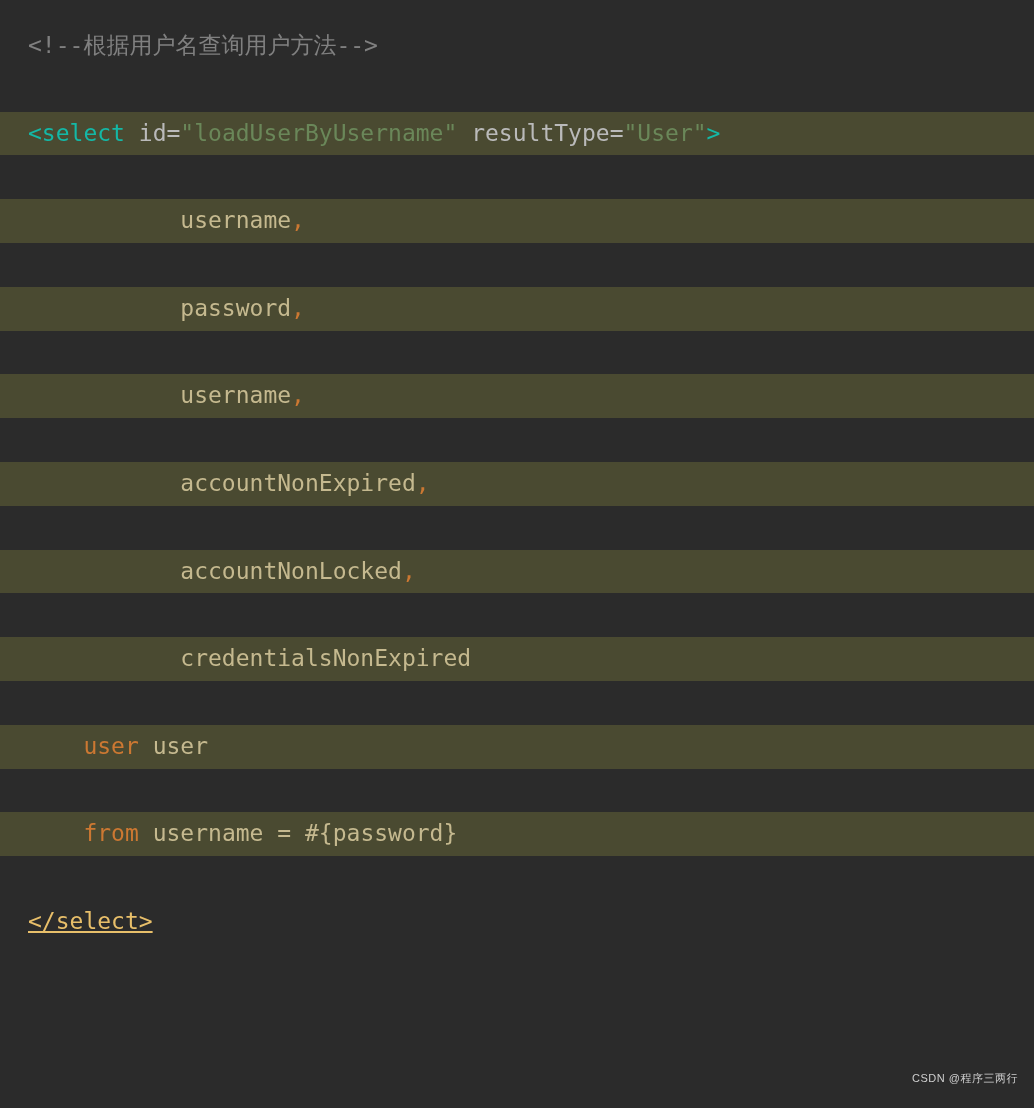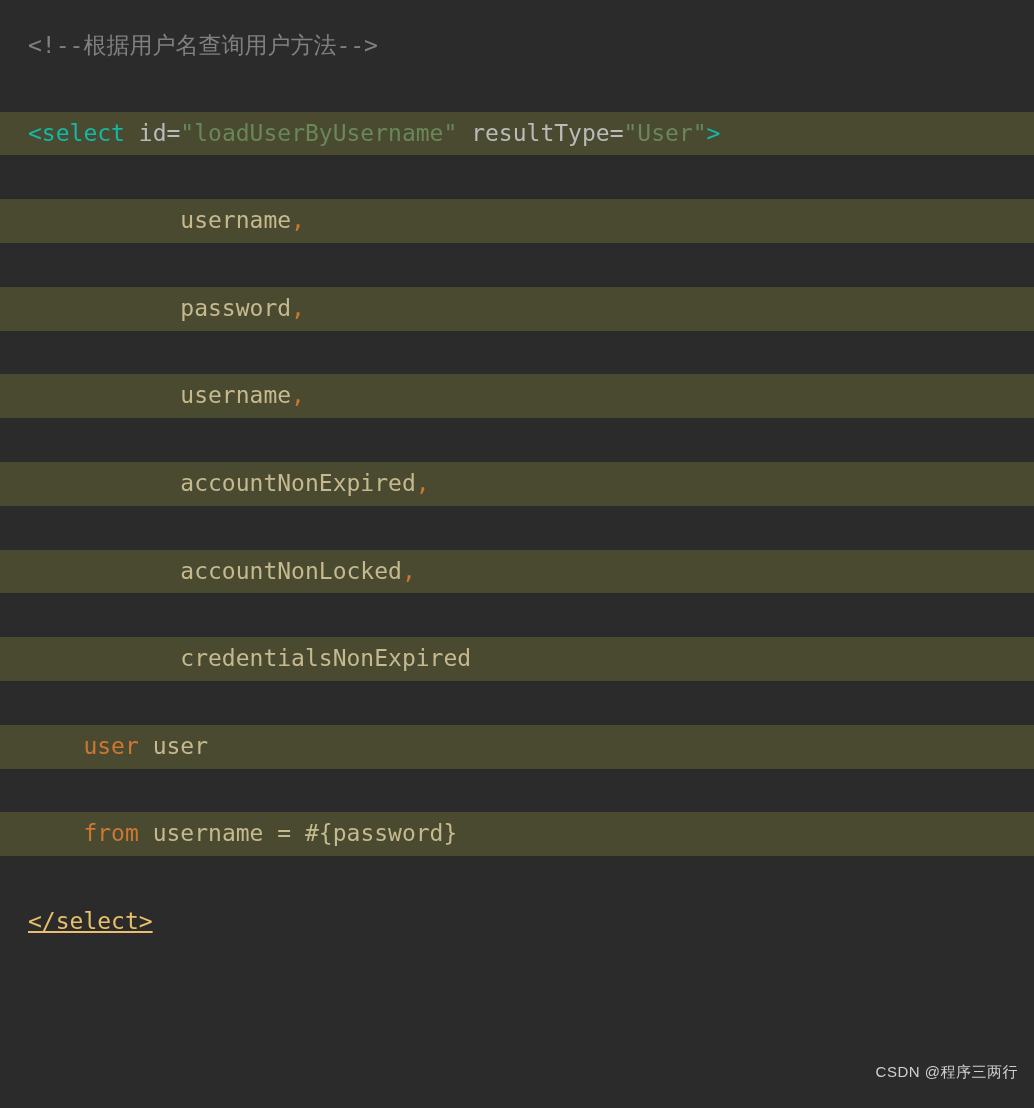--- a/index.html
+++ b/index.html
@@ -37,24 +37,24 @@
   .c-string  { color: #6a8759; }
   .c-kw      { color: #cc7832; }
   .c-field   { color: #c5b98f; }
   .c-punct   { color: #cc7832; }
   .c-param   { color: #c5b98f; }
   .c-close   { color: #e8bf6a; text-decoration: underline; }
 
   .watermark {
     position:absolute;
     right:16px;
-    bottom:14px;
+    bottom:7px;
     color:#cfcfcf;
     font-family: "PingFang SC", "Microsoft YaHei", sans-serif;
-    font-size:15px;
+    font-size:11px;
     letter-spacing:0.5px;
   }
 </style>
 </head>
 <body>
 
 <div class="editor">
 <pre><span class="line"><span class="c-comment">&lt;!--根据用户名查询用户方法--&gt;</span></span>
 <span class="line hl"><span class="c-tag">&lt;select</span> <span class="c-attr">id</span><span class="c-attr">=</span><span class="c-string">"loadUserByUsername"</span> <span class="c-attr">resultType</span><span class="c-attr">=</span><span class="c-string">"User"</span><span class="c-tag">&gt;</span></span>
 <span class="line hl">           <span class="c-field">username</span><span class="c-punct">,</span></span>

